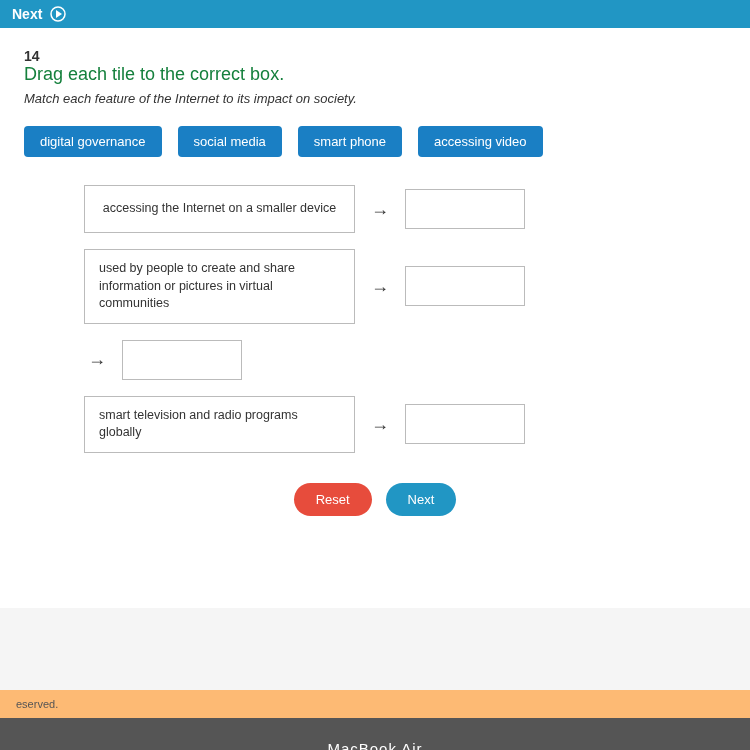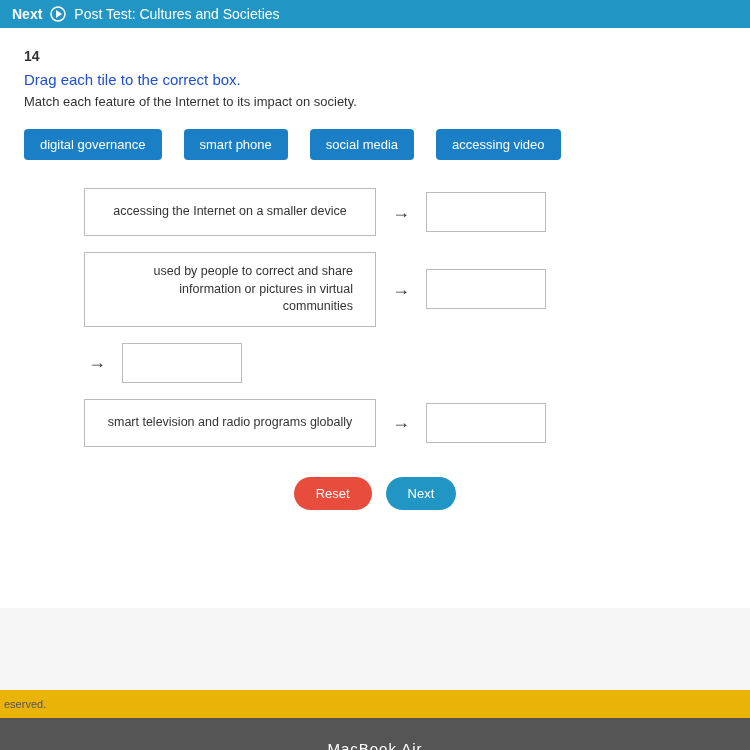--- a/index.html
+++ b/index.html
@@ -43,39 +43,40 @@
     .question-card {
       background: white;
       margin: 0;
       padding: 20px 24px;
       min-height: 580px;
     }
 
     .question-number {
       font-size: 14px;
       color: #333;
-      margin-bottom: 7px;
+      margin-bottom: 0;
       font-weight: bold;
     }
 
     .instruction-text {
-      font-size: 15px;
-      color: #1d4ed8;
+      font-size: 18px;
+      color: #15803d;
       margin-bottom: 6px;
     }
 
     .match-instruction {
       font-size: 13px;
       color: #333;
       margin-bottom: 20px;
+      font-style: italic;
     }
 
     .tiles-container {
       display: flex;
-      gap: 22px;
+      gap: 16px;
       margin-bottom: 28px;
       flex-wrap: wrap;
     }
 
     .tile {
       background: #1a7fc4;
       color: white;
       padding: 8px 16px;
       border-radius: 4px;
       font-size: 13px;
@@ -94,29 +95,29 @@
 
     .match-row {
       display: flex;
       align-items: center;
       gap: 12px;
     }
 
     .match-description {
       border: 1px solid #bbb;
       background: white;
-      padding: 10px 22px;
+      padding: 10px 14px;
       font-size: 12.5px;
       color: #333;
-      width: 292px;
+      width: 271px;
       min-height: 48px;
       display: flex;
       align-items: center;
       justify-content: center;
-      text-align: right;
+      text-align: left;
       line-height: 1.4;
     }
 
     .arrow {
       font-size: 18px;
       color: #333;
       margin: 0 4px;
     }
 
     .drop-box {
@@ -149,22 +150,22 @@
       color: white;
       border: none;
       border-radius: 20px;
       padding: 9px 22px;
       font-size: 13px;
       cursor: pointer;
       font-weight: 500;
     }
 
     .footer {
-      background: #eab308;
-      padding: 8px 4px;
+      background: #fdba74;
+      padding: 8px 16px;
       font-size: 11px;
       color: #555;
       position: absolute;
       bottom: 0;
       width: 100%;
     }
 
     .bottom-bar {
       background: #555;
       height: 60px;
@@ -179,48 +180,47 @@
   </style>
 </head>
 <body>
 
 <div class="top-bar">
   <span class="next-label">Next</span>
   <svg class="arrow-icon" viewBox="0 0 16 16" fill="white">
     <circle cx="8" cy="8" r="7" fill="none" stroke="white" stroke-width="1.5"></circle>
     <polygon points="6,4 12,8 6,12" fill="white"></polygon>
   </svg>
-  <span>Post Test: Cultures and Societies</span>
 </div>
 
 <div class="main-window">
   <div class="question-card">
 
     <div class="question-number">14</div>
 
     <div class="instruction-text">Drag each tile to the correct box.</div>
     <div class="match-instruction">Match each feature of the Internet to its impact on society.</div>
 
     <div class="tiles-container">
       <div class="tile" draggable="true">digital governance</div>
+      <div class="tile" draggable="true">social media</div>
       <div class="tile" draggable="true">smart phone</div>
-      <div class="tile" draggable="true">social media</div>
       <div class="tile" draggable="true">accessing video</div>
     </div>
 
     <div class="matching-area">
 
       <div class="match-row">
         <div class="match-description">accessing the Internet on a smaller device</div>
         <span class="arrow">→</span>
         <div class="drop-box"></div>
       </div>
 
       <div class="match-row">
-        <div class="match-description">used by people to correct and share information or pictures in virtual communities</div>
+        <div class="match-description">used by people to create and share information or pictures in virtual communities</div>
         <span class="arrow">→</span>
         <div class="drop-box"></div>
       </div>
 
       <div class="match-row">
         <span class="arrow">→</span>
         <div class="drop-box"></div>
       </div>
 
       <div class="match-row">

